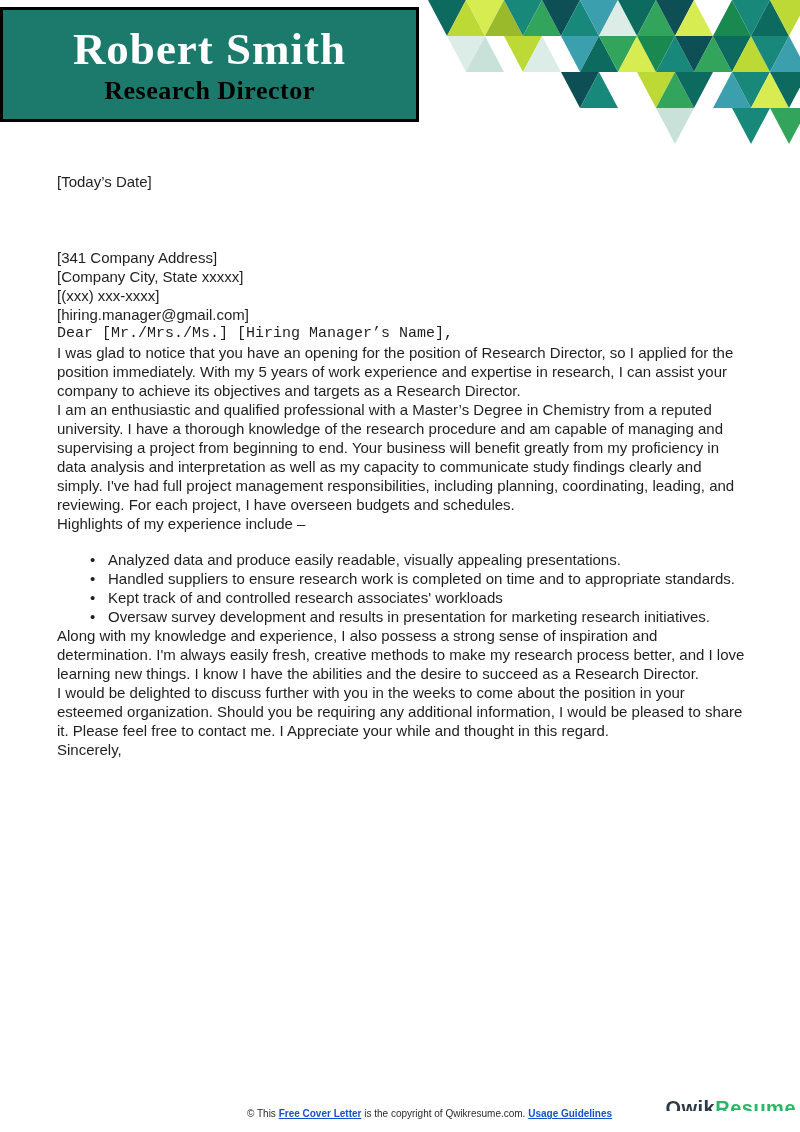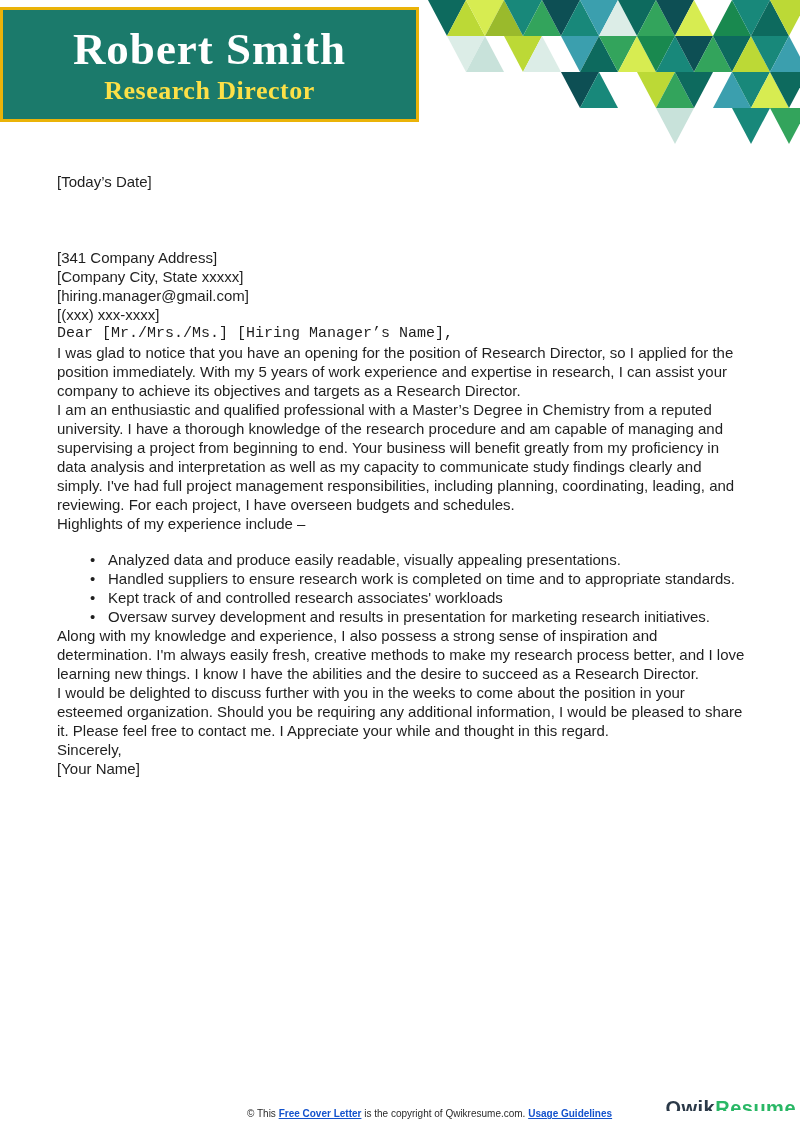--- a/index.html
+++ b/index.html
@@ -11,40 +11,40 @@
     overflow:hidden;
     font-family:"Liberation Sans", sans-serif;
     color:#1f1f1f;
   }
   
   .banner{
     position:absolute;left:0;top:7px;
     width:419px;height:115px;
     box-sizing:border-box;
     background:#1b7a6b;
-    border:3px solid #eab308;
+    border:3px solid #000000;
     display:flex;flex-direction:column;
     align-items:center;justify-content:center;
   }
   .banner h1{
     margin:0;
     font-family:"Liberation Serif", serif;
     font-weight:700;
     font-size:45px;
     line-height:48px;
     color:#ffffff;
     letter-spacing:1px;
   }
   .banner h2{
     margin:4px 0 0 0;
     font-family:"Liberation Serif", serif;
     font-weight:700;
     font-size:26px;
     line-height:28px;
-    color:#fde047;
+    color:#000000;
     letter-spacing:0.5px;
   }
   
   .mosaic{position:absolute;left:428px;top:0;width:380px;height:150px;}
   
   .letter{
     position:absolute;left:57px;top:172px;width:690px;
     font-size:15px;line-height:19px;
   }
   .letter p{margin:0;}
@@ -145,42 +145,41 @@
       <polygon points="342,108 380,108 361,144" fill="#33a45c"></polygon>
     </svg>
 
   <div class="letter">
 
     <p class="date">[Today’s Date]</p>
 
     <div class="address">
       <p>[341 Company Address]</p>
       <p>[Company City, State xxxxx]</p>
+      <p>[(xxx) xxx-xxxx]</p>
       <p>[hiring.manager@gmail.com]</p>
-      <p>[(xxx) xxx-xxxx]</p>
     </div>
 
     <p class="salutation">Dear [Mr./Mrs./Ms.] [Hiring Manager’s Name],</p>
 
     <p class="para-1">I was glad to notice that you have an opening for the position of Research Director, so I applied for the position immediately. With my 5 years of work experience and expertise in research, I can assist your company to achieve its objectives and targets as a Research Director.</p>
     <p class="para">I am an enthusiastic and qualified professional with a Master’s Degree in Chemistry from a reputed university. I have a thorough knowledge of the research procedure and am capable of managing and supervising a project from beginning to end. Your business will benefit greatly from my proficiency in data analysis and interpretation as well as my capacity to communicate study findings clearly and simply. I've had full project management responsibilities, including planning, coordinating, leading, and reviewing. For each project, I have overseen budgets and schedules.</p>
 
     <p class="highlights">Highlights of my experience include –</p>
 
     <ul class="bullets">
       <li>Analyzed data and produce easily readable, visually appealing presentations.</li>
       <li>Handled suppliers to ensure research work is completed on time and to appropriate standards.</li>
       <li>Kept track of and controlled research associates' workloads</li>
       <li>Oversaw survey development and results in presentation for marketing research initiatives.</li>
     </ul>
 
     <p class="para">Along with my knowledge and experience, I also possess a strong sense of inspiration and determination. I'm always easily fresh, creative methods to make my research process better, and I love learning new things. I know I have the abilities and the desire to succeed as a Research Director.</p>
     <p class="para">I would be delighted to discuss further with you in the weeks to come about the position in your esteemed organization. Should you be requiring any additional information, I would be pleased to share it. Please feel free to contact me. I Appreciate your while and thought in this regard.</p>
 
     <p class="signoff">Sincerely,</p>
-    <p class="signature">[Your Name]</p>
   </div>
 
   <div class="footer-text"><span>© This </span><a href="#">Free Cover Letter</a><span> is the copyright of Qwikresume.com. </span><a href="#">Usage Guidelines</a></div>
 
   <div class="logo"><span id="logo-part1" style="color: rgb(43, 57, 72);">Qwik</span><span id="logo-part2" style="color: rgb(41, 183, 101);">Resume</span></div>
 
 </div>
 
 </body></html>

